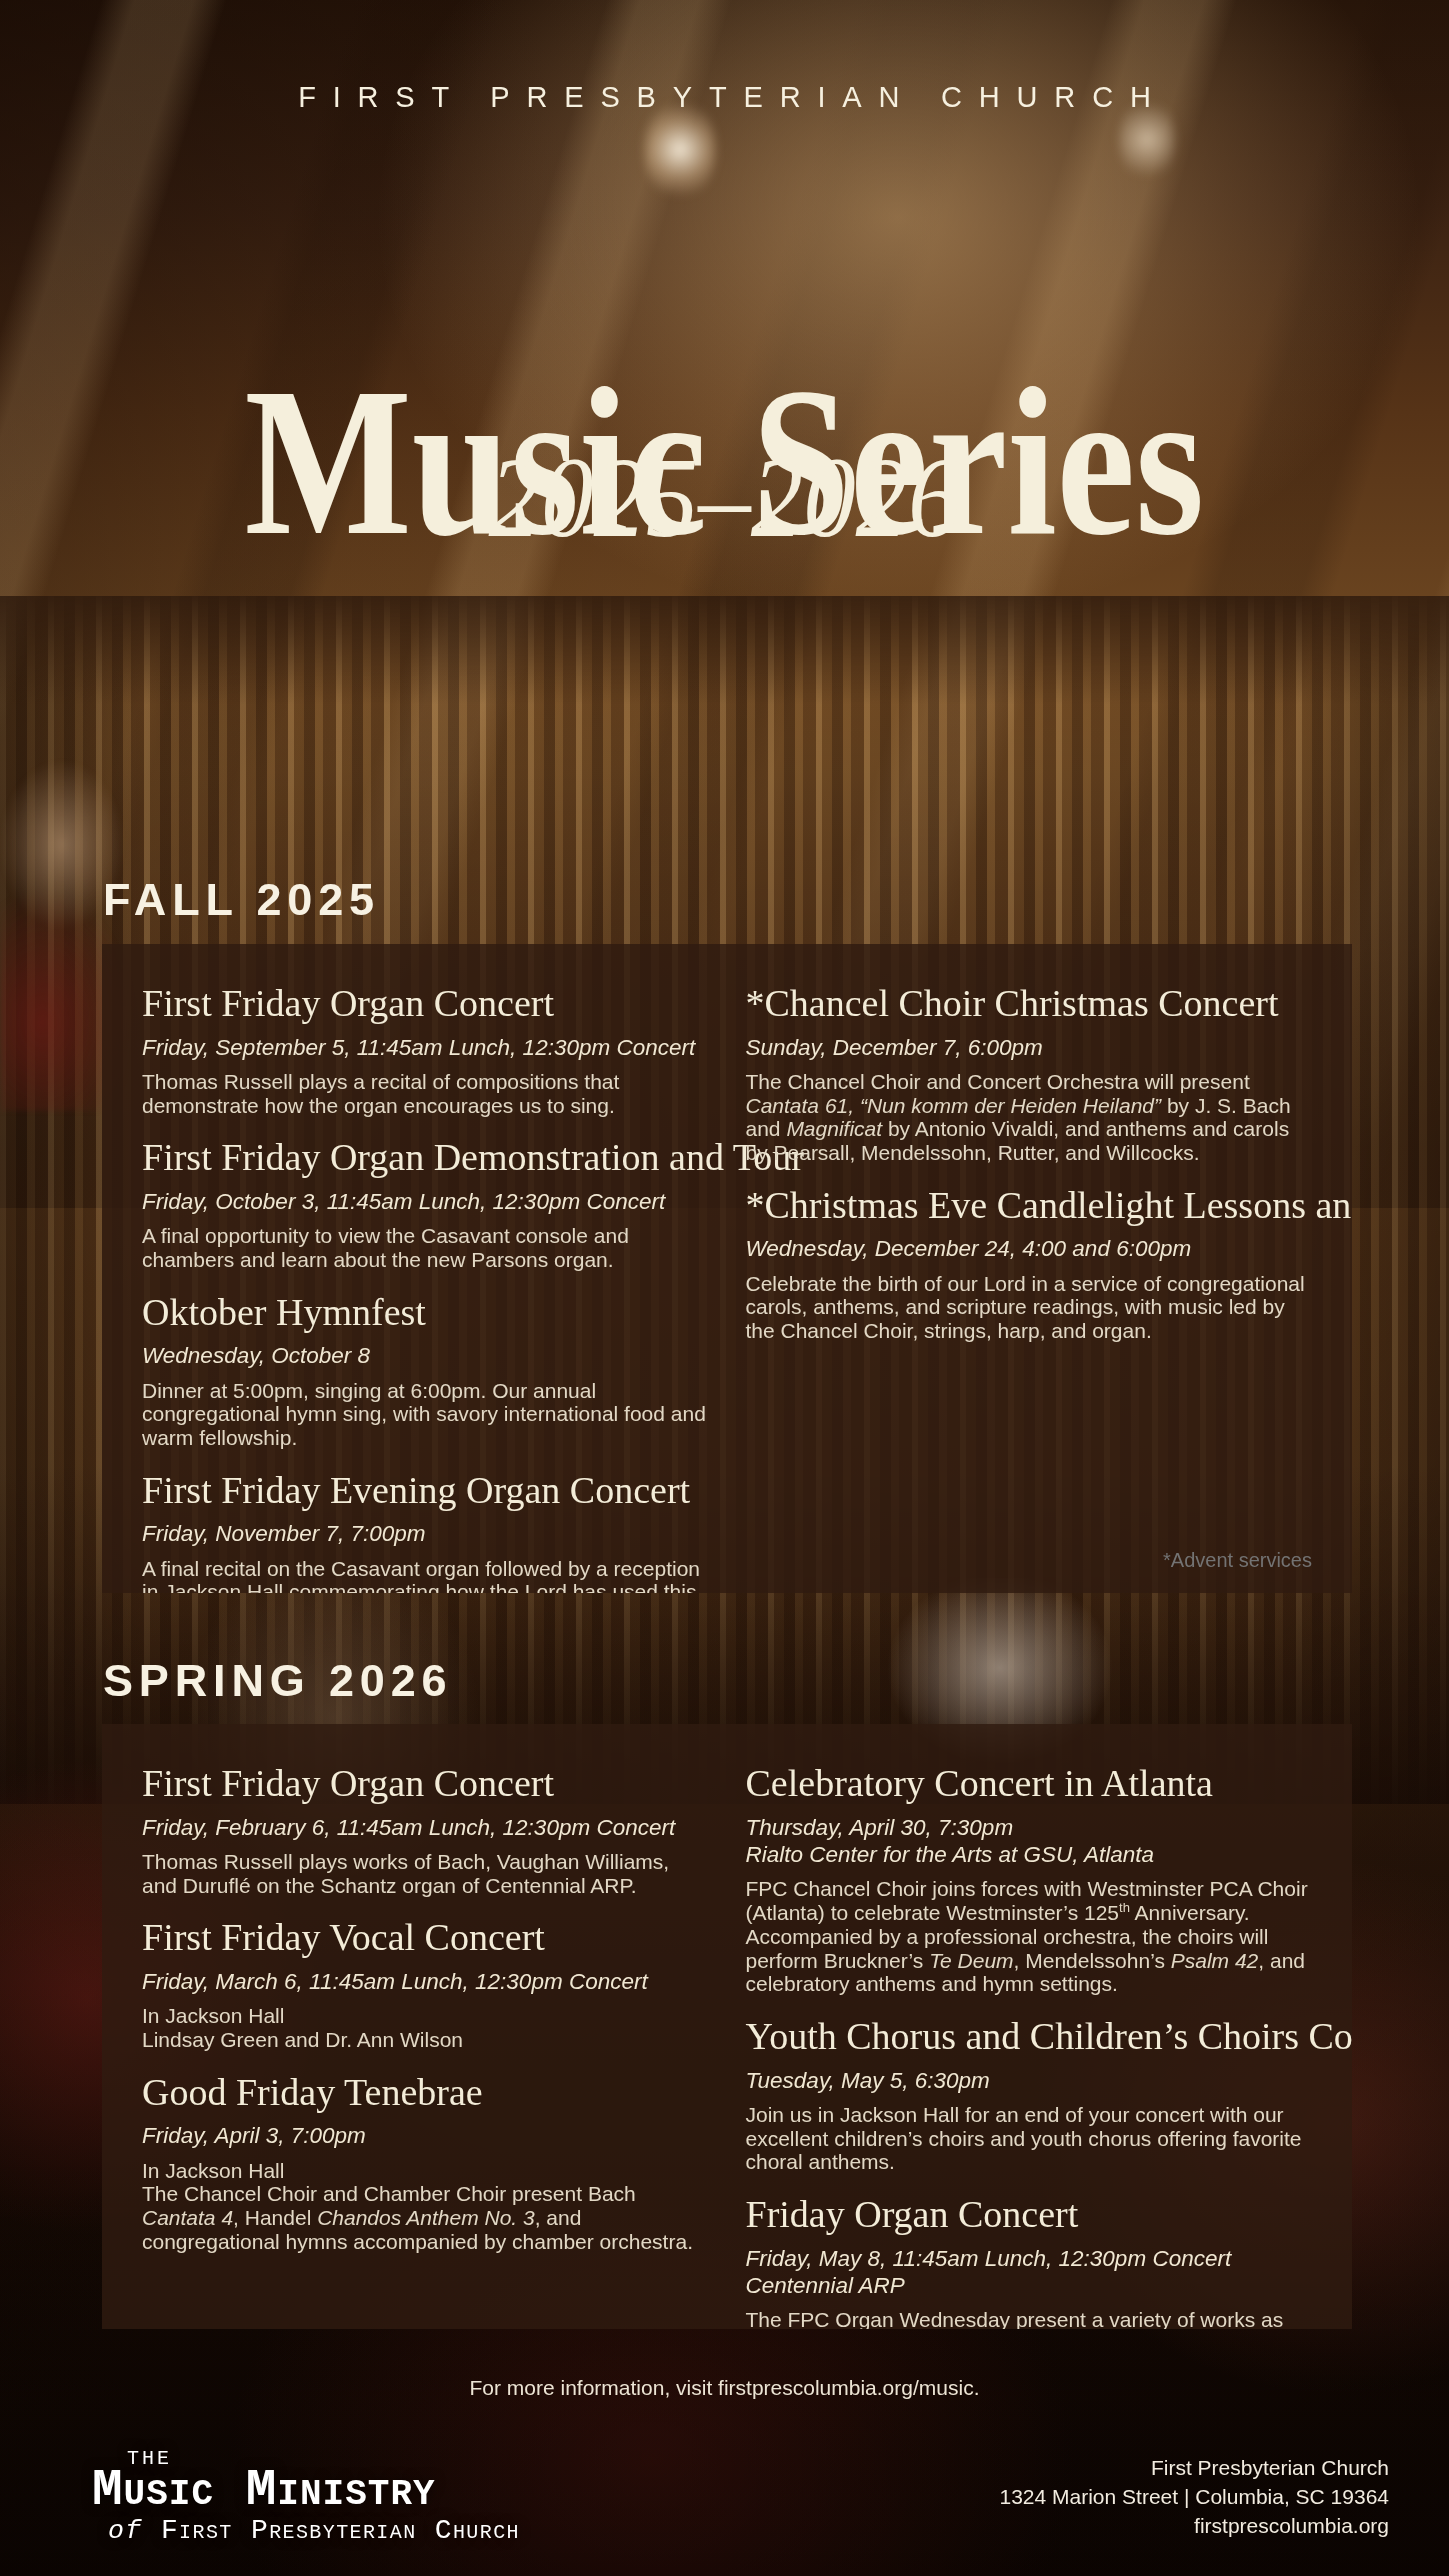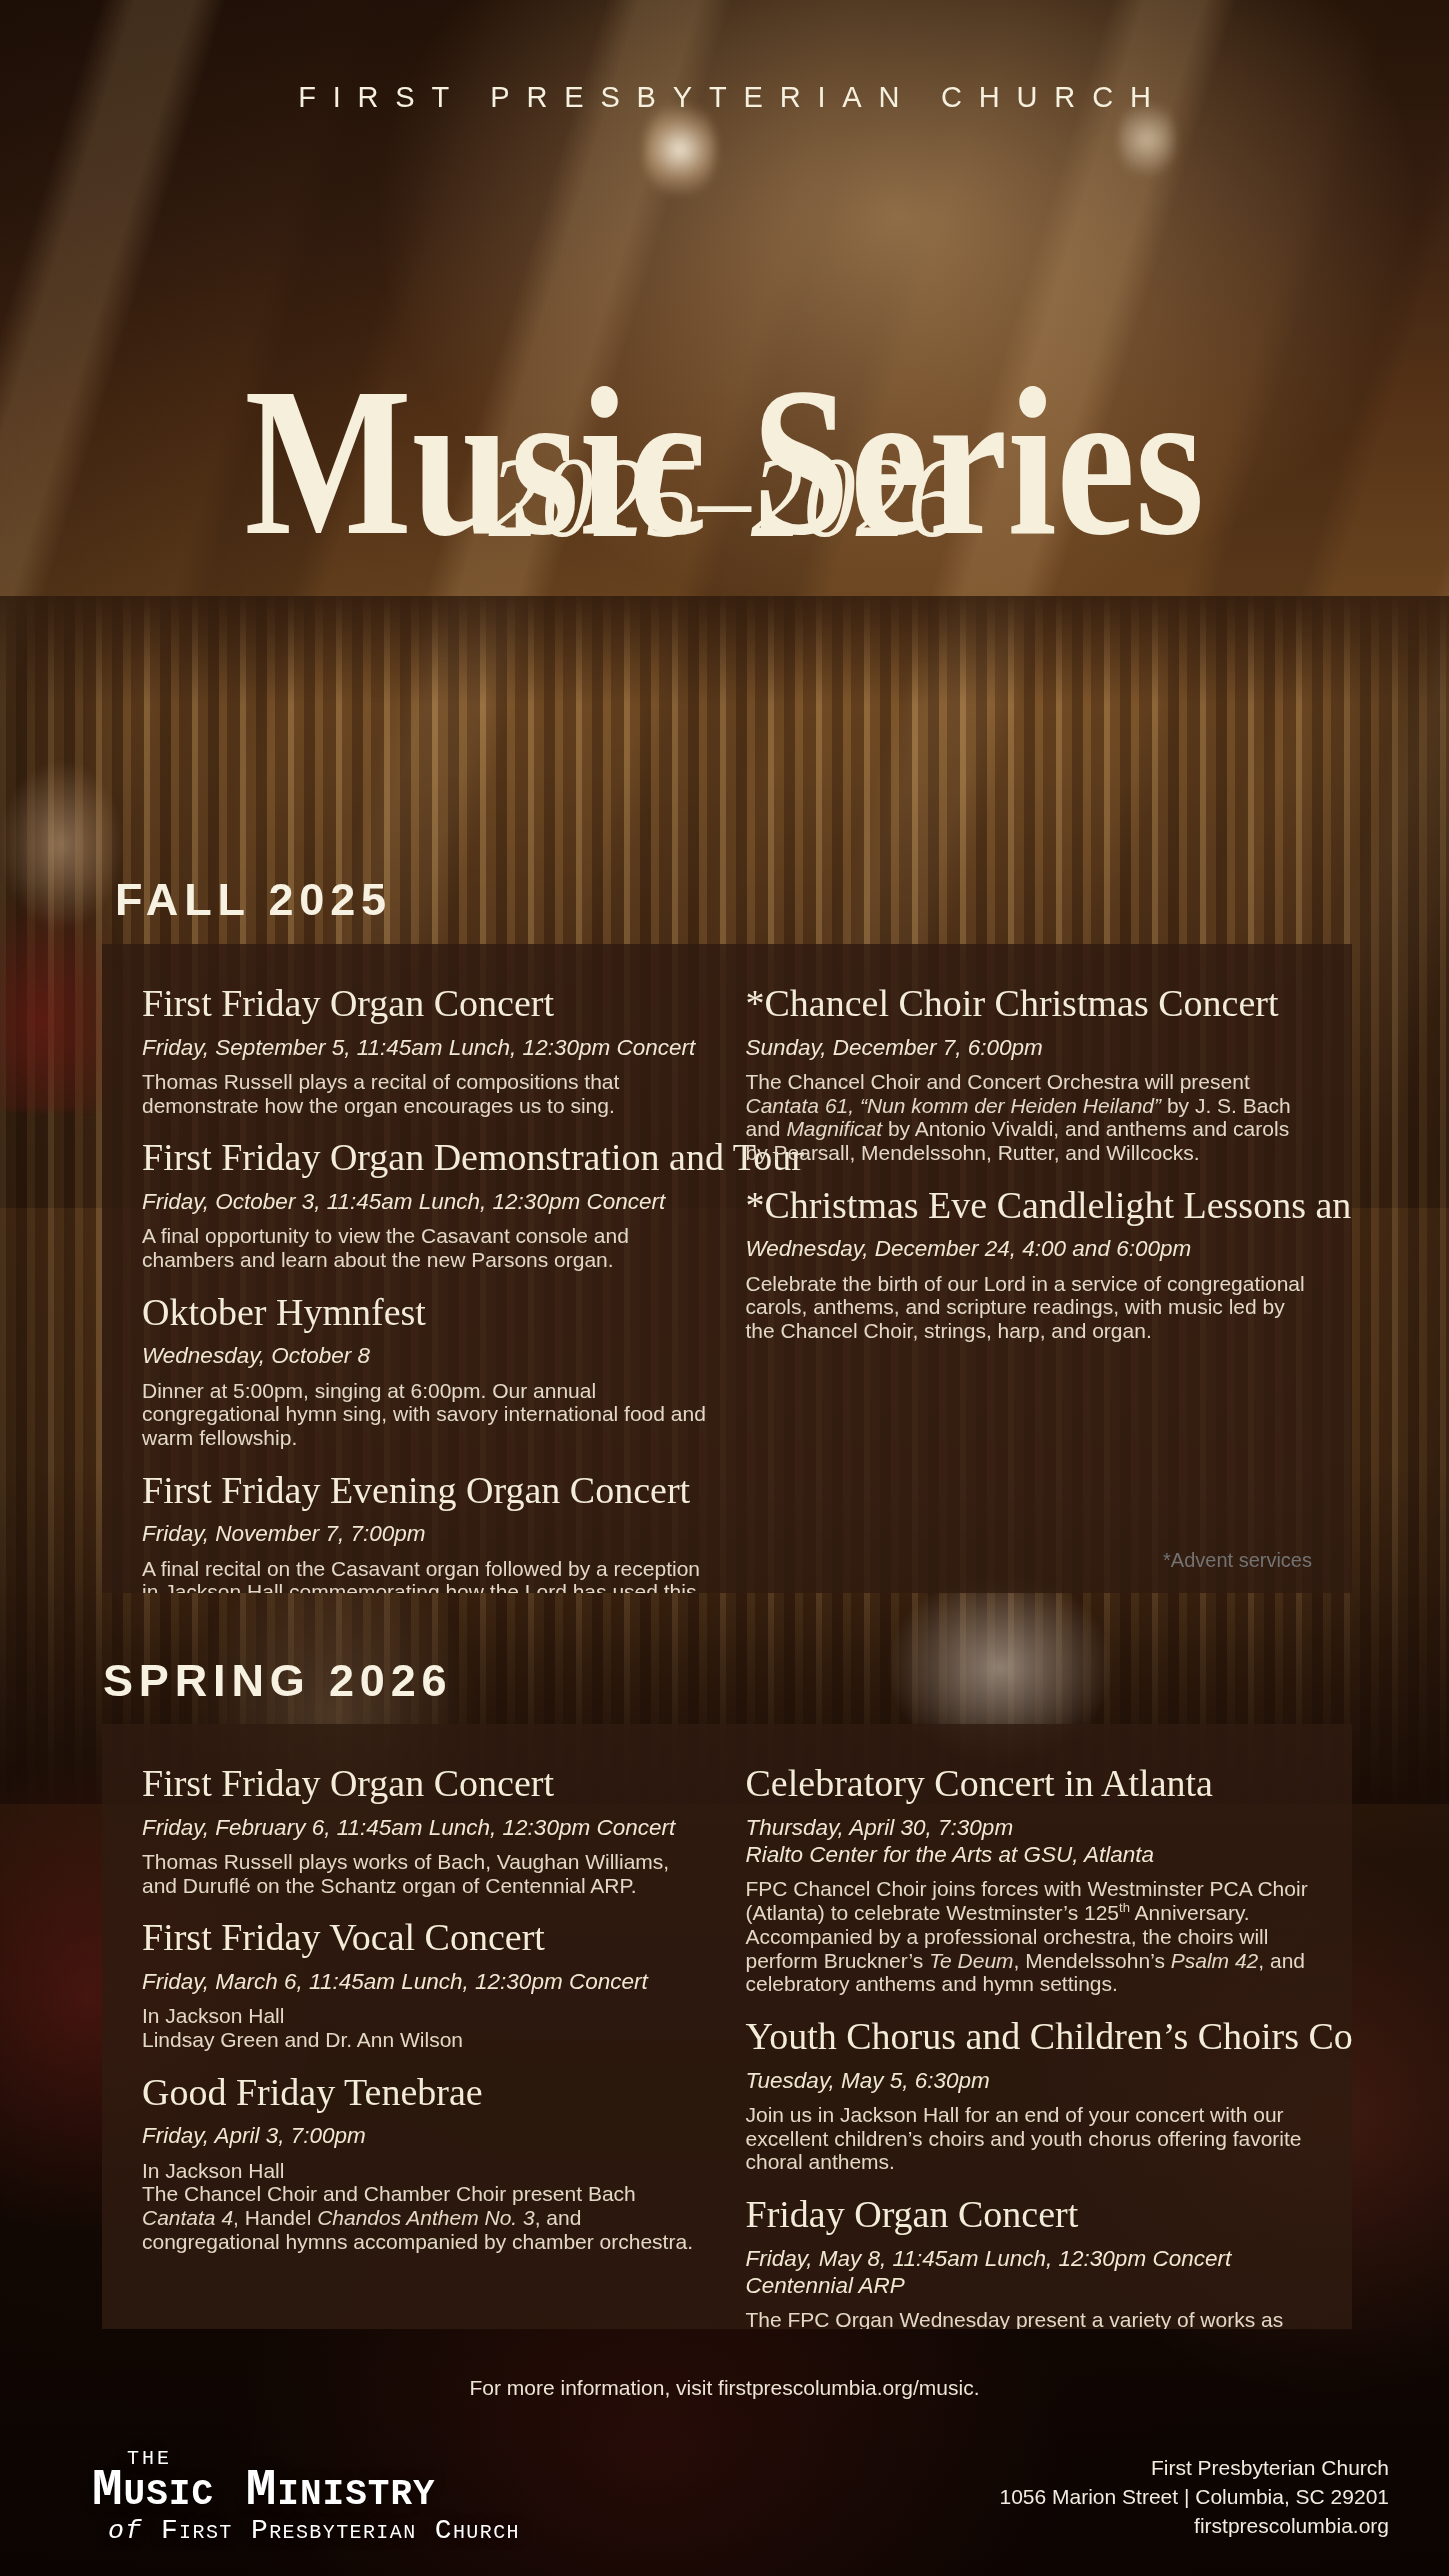--- a/index.html
+++ b/index.html
@@ -40,21 +40,21 @@
   .main-title{position:absolute;top:227px;left:0;width:100%;text-align:center;
     font-family:"Liberation Serif",serif;font-size:211px;line-height:0.9;color:#f5efdc;}
   .main-title .inner{display:inline-block;transform:scaleX(0.84);transform-origin:50% 50%;}
   .season{position:absolute;top:441px;left:0;width:100%;text-align:center;
     font-family:"Liberation Serif",serif;font-style:italic;font-size:114px;line-height:1;color:#f5efdc;}
   .season .inner{display:inline-block;transform:scaleX(0.92);}
 
   
   .section-heading{position:absolute;left:103px;margin:0;font-size:45px;font-weight:700;
     letter-spacing:0.13em;color:#f7f1e2;}
-  .heading-fall{top:874px;padding-left:12px;}
+  .heading-fall{top:874px;}
   .heading-spring{top:1655px;}
   .panel{position:absolute;left:102px;width:1250px;box-sizing:border-box;overflow:hidden;
     background:rgba(48,27,16,0.82);display:flex;gap:37px;padding:40px 40px 24px;}
   .panel-fall{top:944px;height:649px;}
   .panel-spring{top:1724px;height:605px;}
   .col{flex:1;min-width:0;}
   .event{margin:0 0 21px;}
   .event-title{margin:0 0 9.7px;font-family:"Liberation Serif",serif;font-weight:400;
     font-size:38px;line-height:1.05;color:#f3ecd8;white-space:nowrap;}
   .event-dates{margin:0 0 8.9px;font-style:italic;font-size:22.5px;line-height:1.22;color:#f0e7d2;}
@@ -203,18 +203,18 @@
   <div class="info-line">For more information, visit firstprescolumbia.org/music.</div>
 
   <div class="logo">
     <div class="logo-the">THE</div>
     <div class="logo-name">Music Ministry</div>
     <div class="logo-sub"><span class="logo-of">of</span> <span>First Presbyterian Church</span></div>
   </div>
 
   <div class="address">
     <div>First Presbyterian Church</div>
-    <div>1056 Marion Street | Columbia, SC 29201</div>
+    <div>1324 Marion Street | Columbia, SC 19364</div>
     <div>firstprescolumbia.org</div>
   </div>
 
 </div>
 
 
 </body></html>

